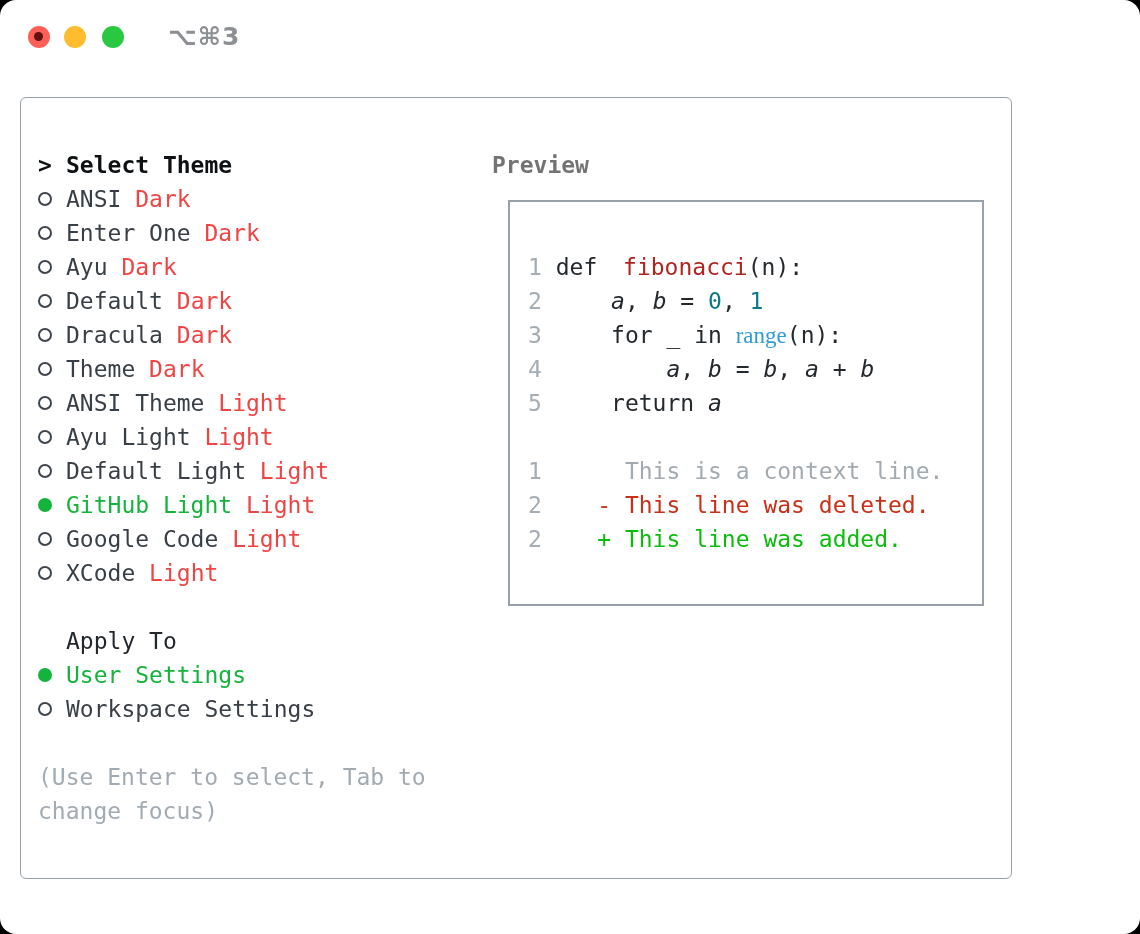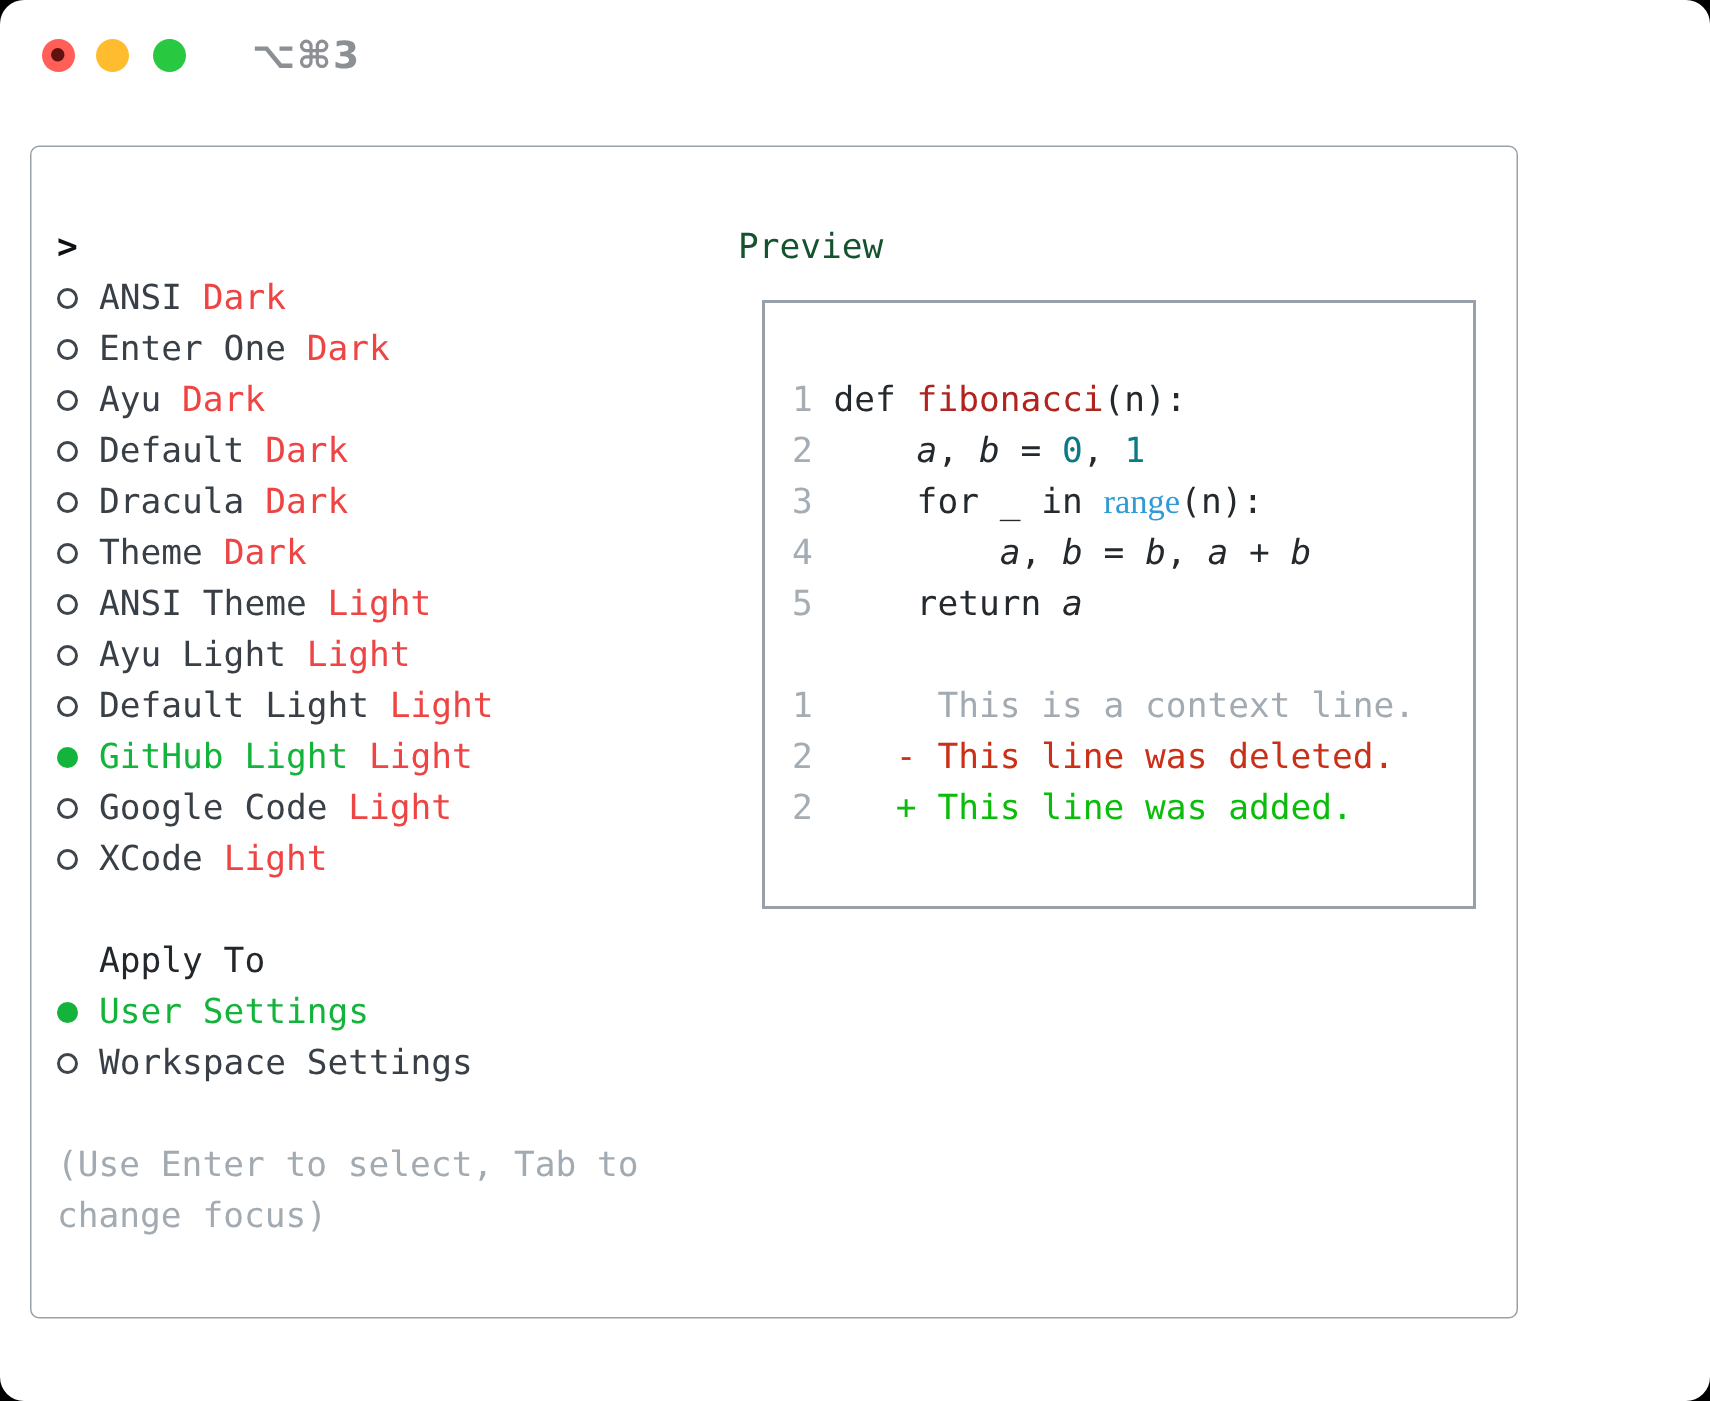--- a/index.html
+++ b/index.html
@@ -36,31 +36,31 @@
     border:2px solid #3e454c;box-sizing:border-box;margin-right:14px;
   }
   .selected .bullet{background:#14b43c;border-color:#14b43c;}
   .selected .tname,.selected .olabel{color:#14b43c;}
   .tname{color:#383f46;text-align:center;}
   .ttag{color:#ef4444;margin-left:0.602em;}
   .apply-hdr{color:#22272c;}
   .olabel{color:#383f46;}
   .help{color:#a2aab2;}
   
-  .preview-hdr{position:absolute;left:471px;top:50px;font-weight:400;color:#14532d;}
+  .preview-hdr{position:absolute;left:471px;top:50px;font-weight:700;color:#737373;}
   .preview-box{
     position:absolute;left:487px;top:102px;width:476px;height:406px;
     border:2px solid #98a1aa;box-sizing:border-box;
   }
   .codeblock{position:absolute;left:18px;top:48px;right:10px;}
   .crow{height:34px;display:flex;align-items:center;white-space:pre;}
   .lnum{flex:0 0 27.7px;color:#a4acb4;}
   .ctext{white-space:pre;color:#24292e;}
   .tk-plain{color:#24292e;}
-  .tk-func{color:#b02420;}
+  .tk-func{color:#b02420;margin-left:12px;}
   .tk-num{color:#0b7a87;}
   .tk-builtin{color:#2e9bd6;font-family:Liberation Serif, serif;}
   .tk-var{color:#24292e;font-style:italic;}
   .d-context{color:#a2aab2;text-align:right;}
   .d-deleted{color:#c93018;}
   .d-added{color:#0bbd0b;}
 </style>
 </head>
 <body>
 
@@ -71,20 +71,21 @@
     <span class="dot dot-min"></span>
     <span class="dot dot-zoom"></span>
     <span class="win-title">⌥⌘3</span>
   </div>
 
   <div class="frame">
 
     <div class="left-col">
       <div class="row hdr">
         <span class="prefix">&gt;</span>
+        <span>Select Theme</span>
       </div>
 
       <div id="theme-list">
           <div class="row"><span class="bullet"></span><span class="tname">ANSI</span><span class="ttag">Dark</span></div>
           <div class="row"><span class="bullet"></span><span class="tname">Enter One</span><span class="ttag">Dark</span></div>
           <div class="row"><span class="bullet"></span><span class="tname">Ayu</span><span class="ttag">Dark</span></div>
           <div class="row"><span class="bullet"></span><span class="tname">Default</span><span class="ttag">Dark</span></div>
           <div class="row"><span class="bullet"></span><span class="tname">Dracula</span><span class="ttag">Dark</span></div>
           <div class="row"><span class="bullet"></span><span class="tname">Theme</span><span class="ttag">Dark</span></div>
           <div class="row"><span class="bullet"></span><span class="tname">ANSI Theme</span><span class="ttag">Light</span></div>

